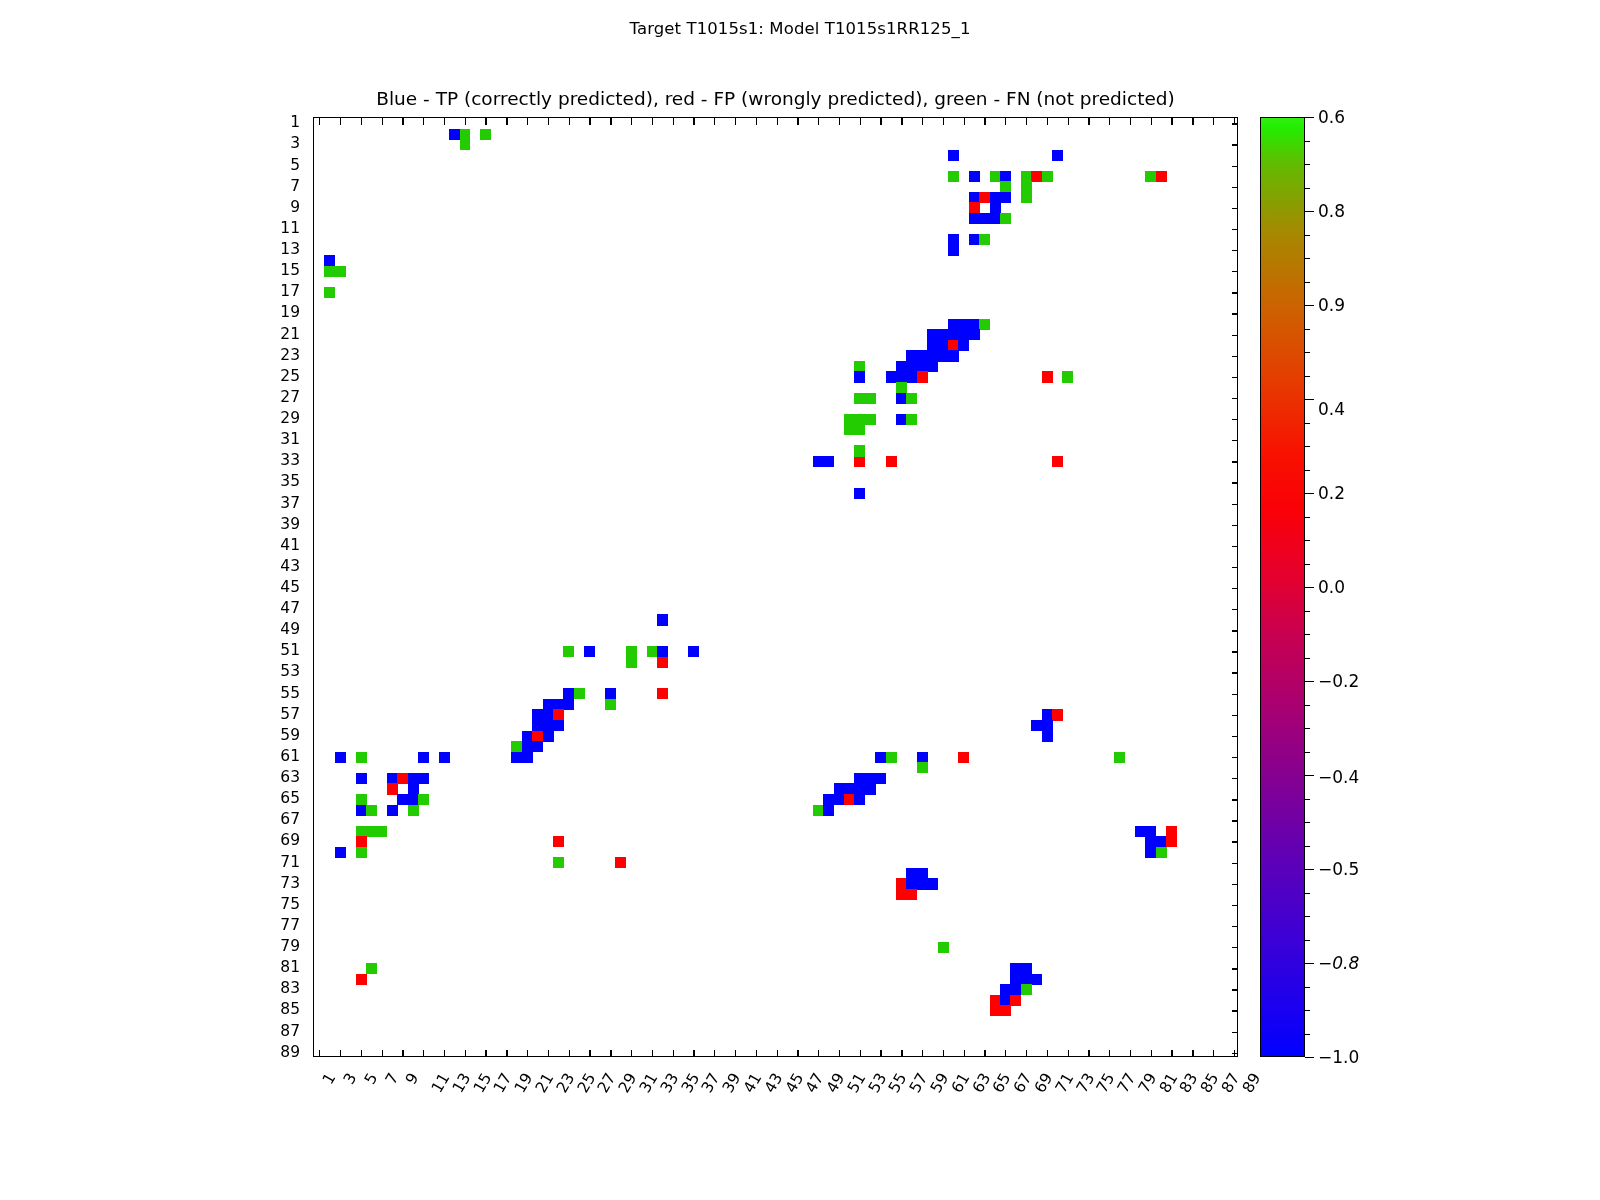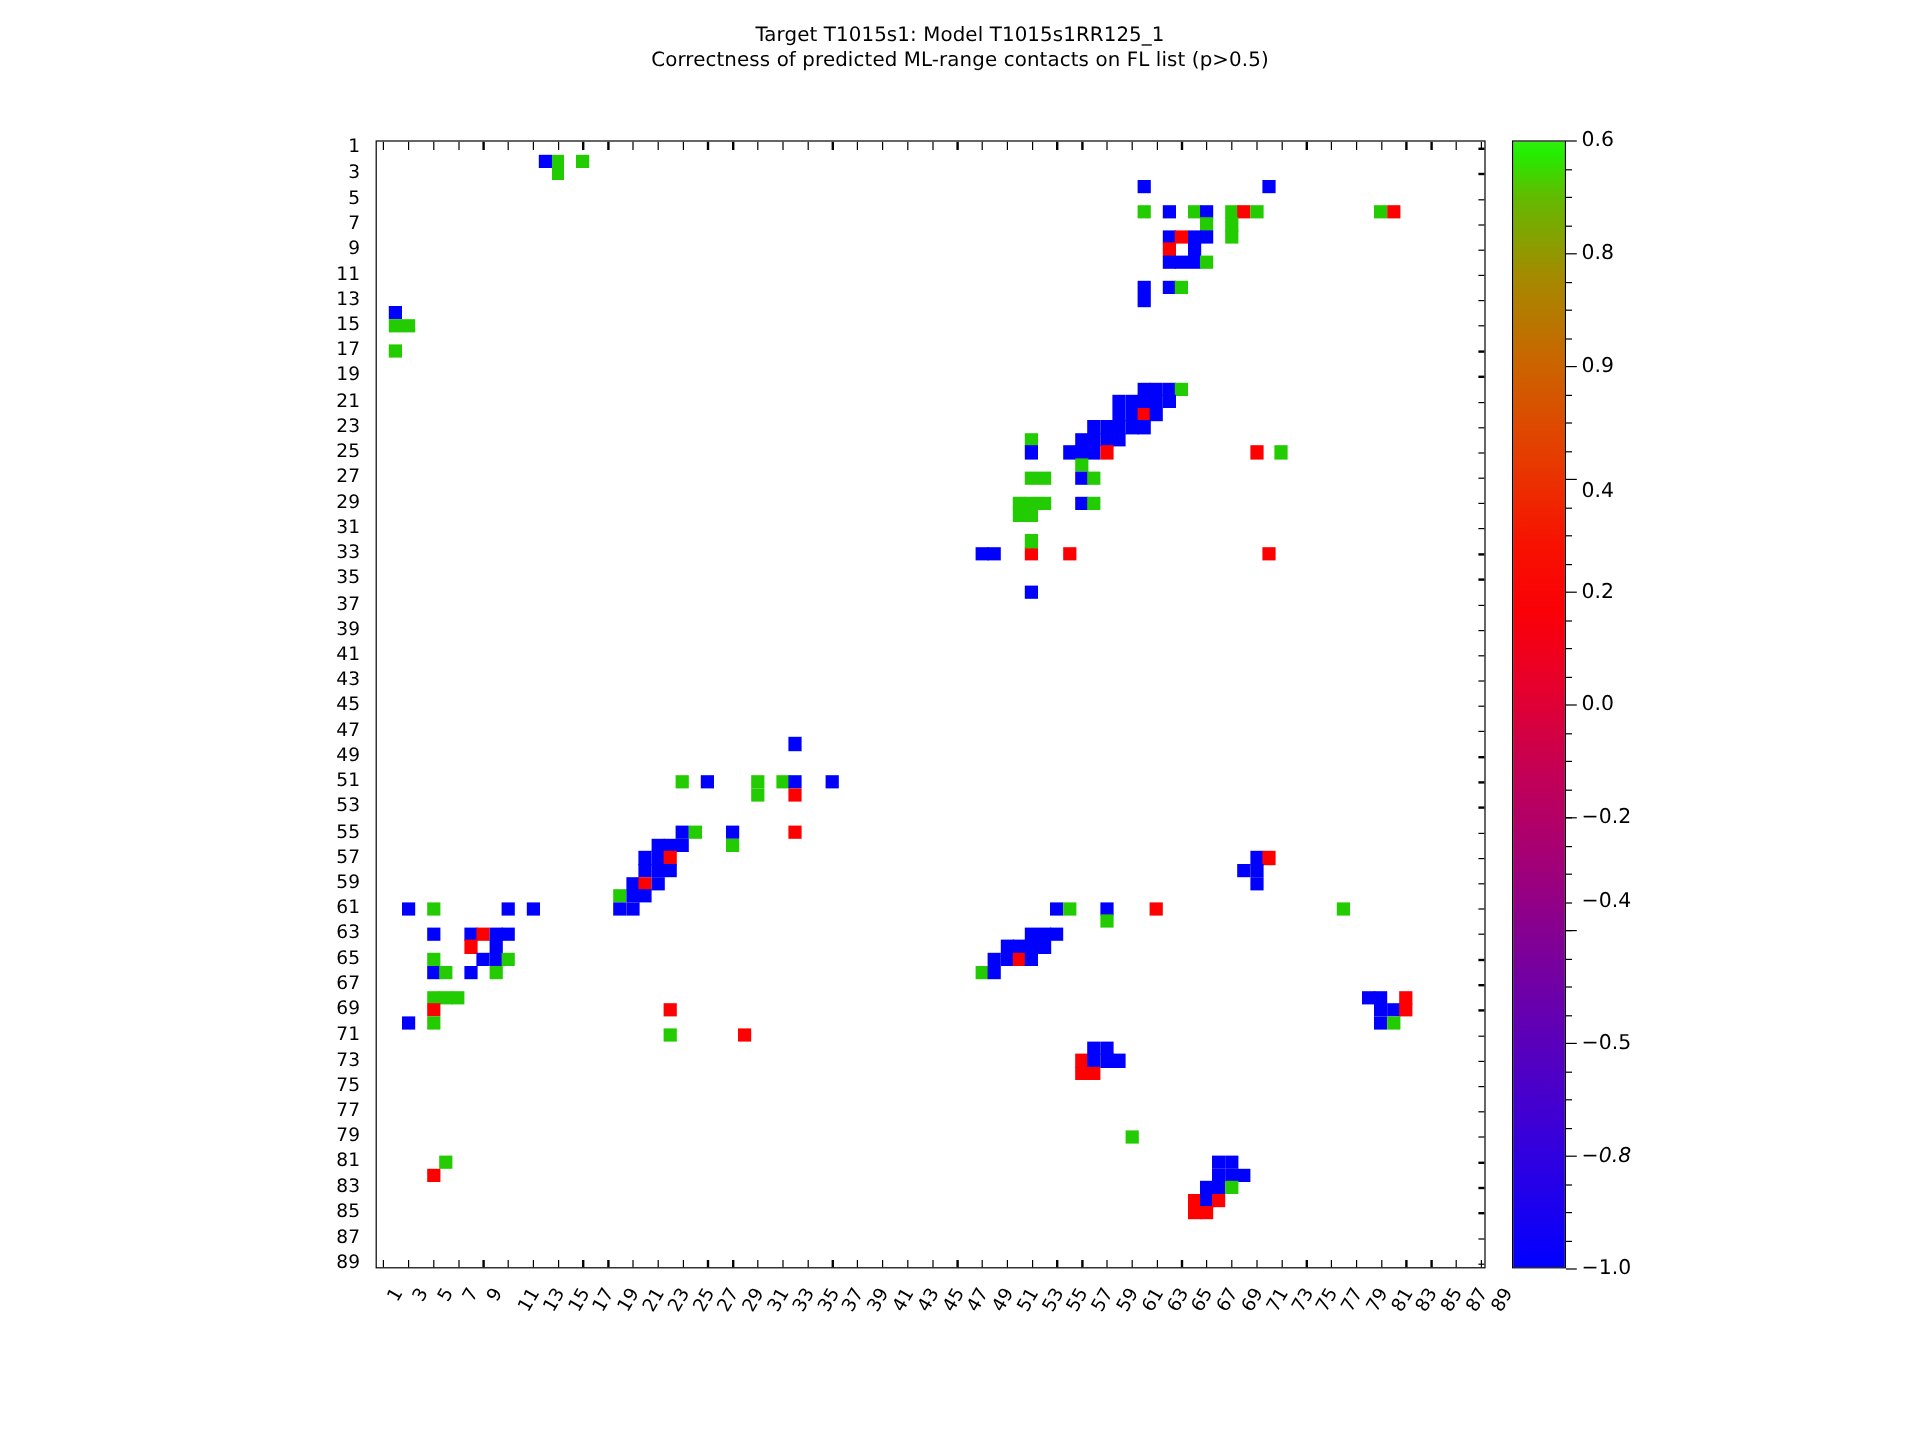--- a/index.html
+++ b/index.html
@@ -140,23 +140,23 @@
   }
   #cb-host { position: absolute; left:1260px; top:117px; width:45px; height:940px; }
 </style>
 </head>
 <body>
 
 <div id="figure">
 
   <div class="title-block">
     <div class="title-line">Target T1015s1: Model T1015s1RR125_1</div>
-    <div class="title-line">Correctness of predicted ML-range contacts on FL list (p&gt;0.5)</div>
   </div>
 
+  <div class="axes-title">Blue - TP (correctly predicted), red - FP (wrongly predicted), green - FN (not predicted)</div>
 
   <div id="plot-frame">
     <div id="cells">
         <div class="cell" title="TP (14,2)" style="left: 135.112px; top: 10.5618px; width: 10.9933px; height: 11.1618px; background: rgb(0, 0, 255);"></div>
         <div class="cell" title="FN (15,2)" style="left: 145.506px; top: 10.5618px; width: 10.9933px; height: 11.1618px; background: rgb(34, 204, 0);"></div>
         <div class="cell" title="FN (17,2)" style="left: 166.292px; top: 10.5618px; width: 10.9933px; height: 11.1618px; background: rgb(34, 204, 0);"></div>
         <div class="cell" title="FN (15,3)" style="left: 145.506px; top: 21.1236px; width: 10.9933px; height: 11.1618px; background: rgb(34, 204, 0);"></div>
         <div class="cell" title="TP (62,4)" style="left: 633.989px; top: 31.6854px; width: 10.9933px; height: 11.1618px; background: rgb(0, 0, 255);"></div>
         <div class="cell" title="TP (72,4)" style="left: 737.921px; top: 31.6854px; width: 10.9933px; height: 11.1618px; background: rgb(0, 0, 255);"></div>
         <div class="cell" title="FN (62,6)" style="left: 633.989px; top: 52.809px; width: 10.9933px; height: 11.1618px; background: rgb(34, 204, 0);"></div>
@@ -635,21 +635,21 @@
 
   <div id="colorbar"></div>
   <div id="cb-host">
       <div class="cbtick major" style="top: 940px;"></div>
       <div class="cblabel" style="top: 940px;">−1.0</div>
       <div class="cbtick major" style="top: 846px;"></div>
       <div class="cblabel" style="top: 846px; font-style: italic;">−0.8</div>
       <div class="cbtick major" style="top: 752px;"></div>
       <div class="cblabel" style="top: 752px;">−0.5</div>
       <div class="cbtick major" style="top: 658px;"></div>
-      <div class="cblabel" style="top: 634px;">−0.4</div>
+      <div class="cblabel" style="top: 660px;">−0.4</div>
       <div class="cbtick major" style="top: 564px;"></div>
       <div class="cblabel" style="top: 564px;">−0.2</div>
       <div class="cbtick major" style="top: 470px;"></div>
       <div class="cblabel" style="top: 470px;">0.0</div>
       <div class="cbtick major" style="top: 376px;"></div>
       <div class="cblabel" style="top: 376px;">0.2</div>
       <div class="cbtick major" style="top: 282px;"></div>
       <div class="cblabel" style="top: 292px;">0.4</div>
       <div class="cbtick major" style="top: 188px;"></div>
       <div class="cblabel" style="top: 188px;">0.9</div>

